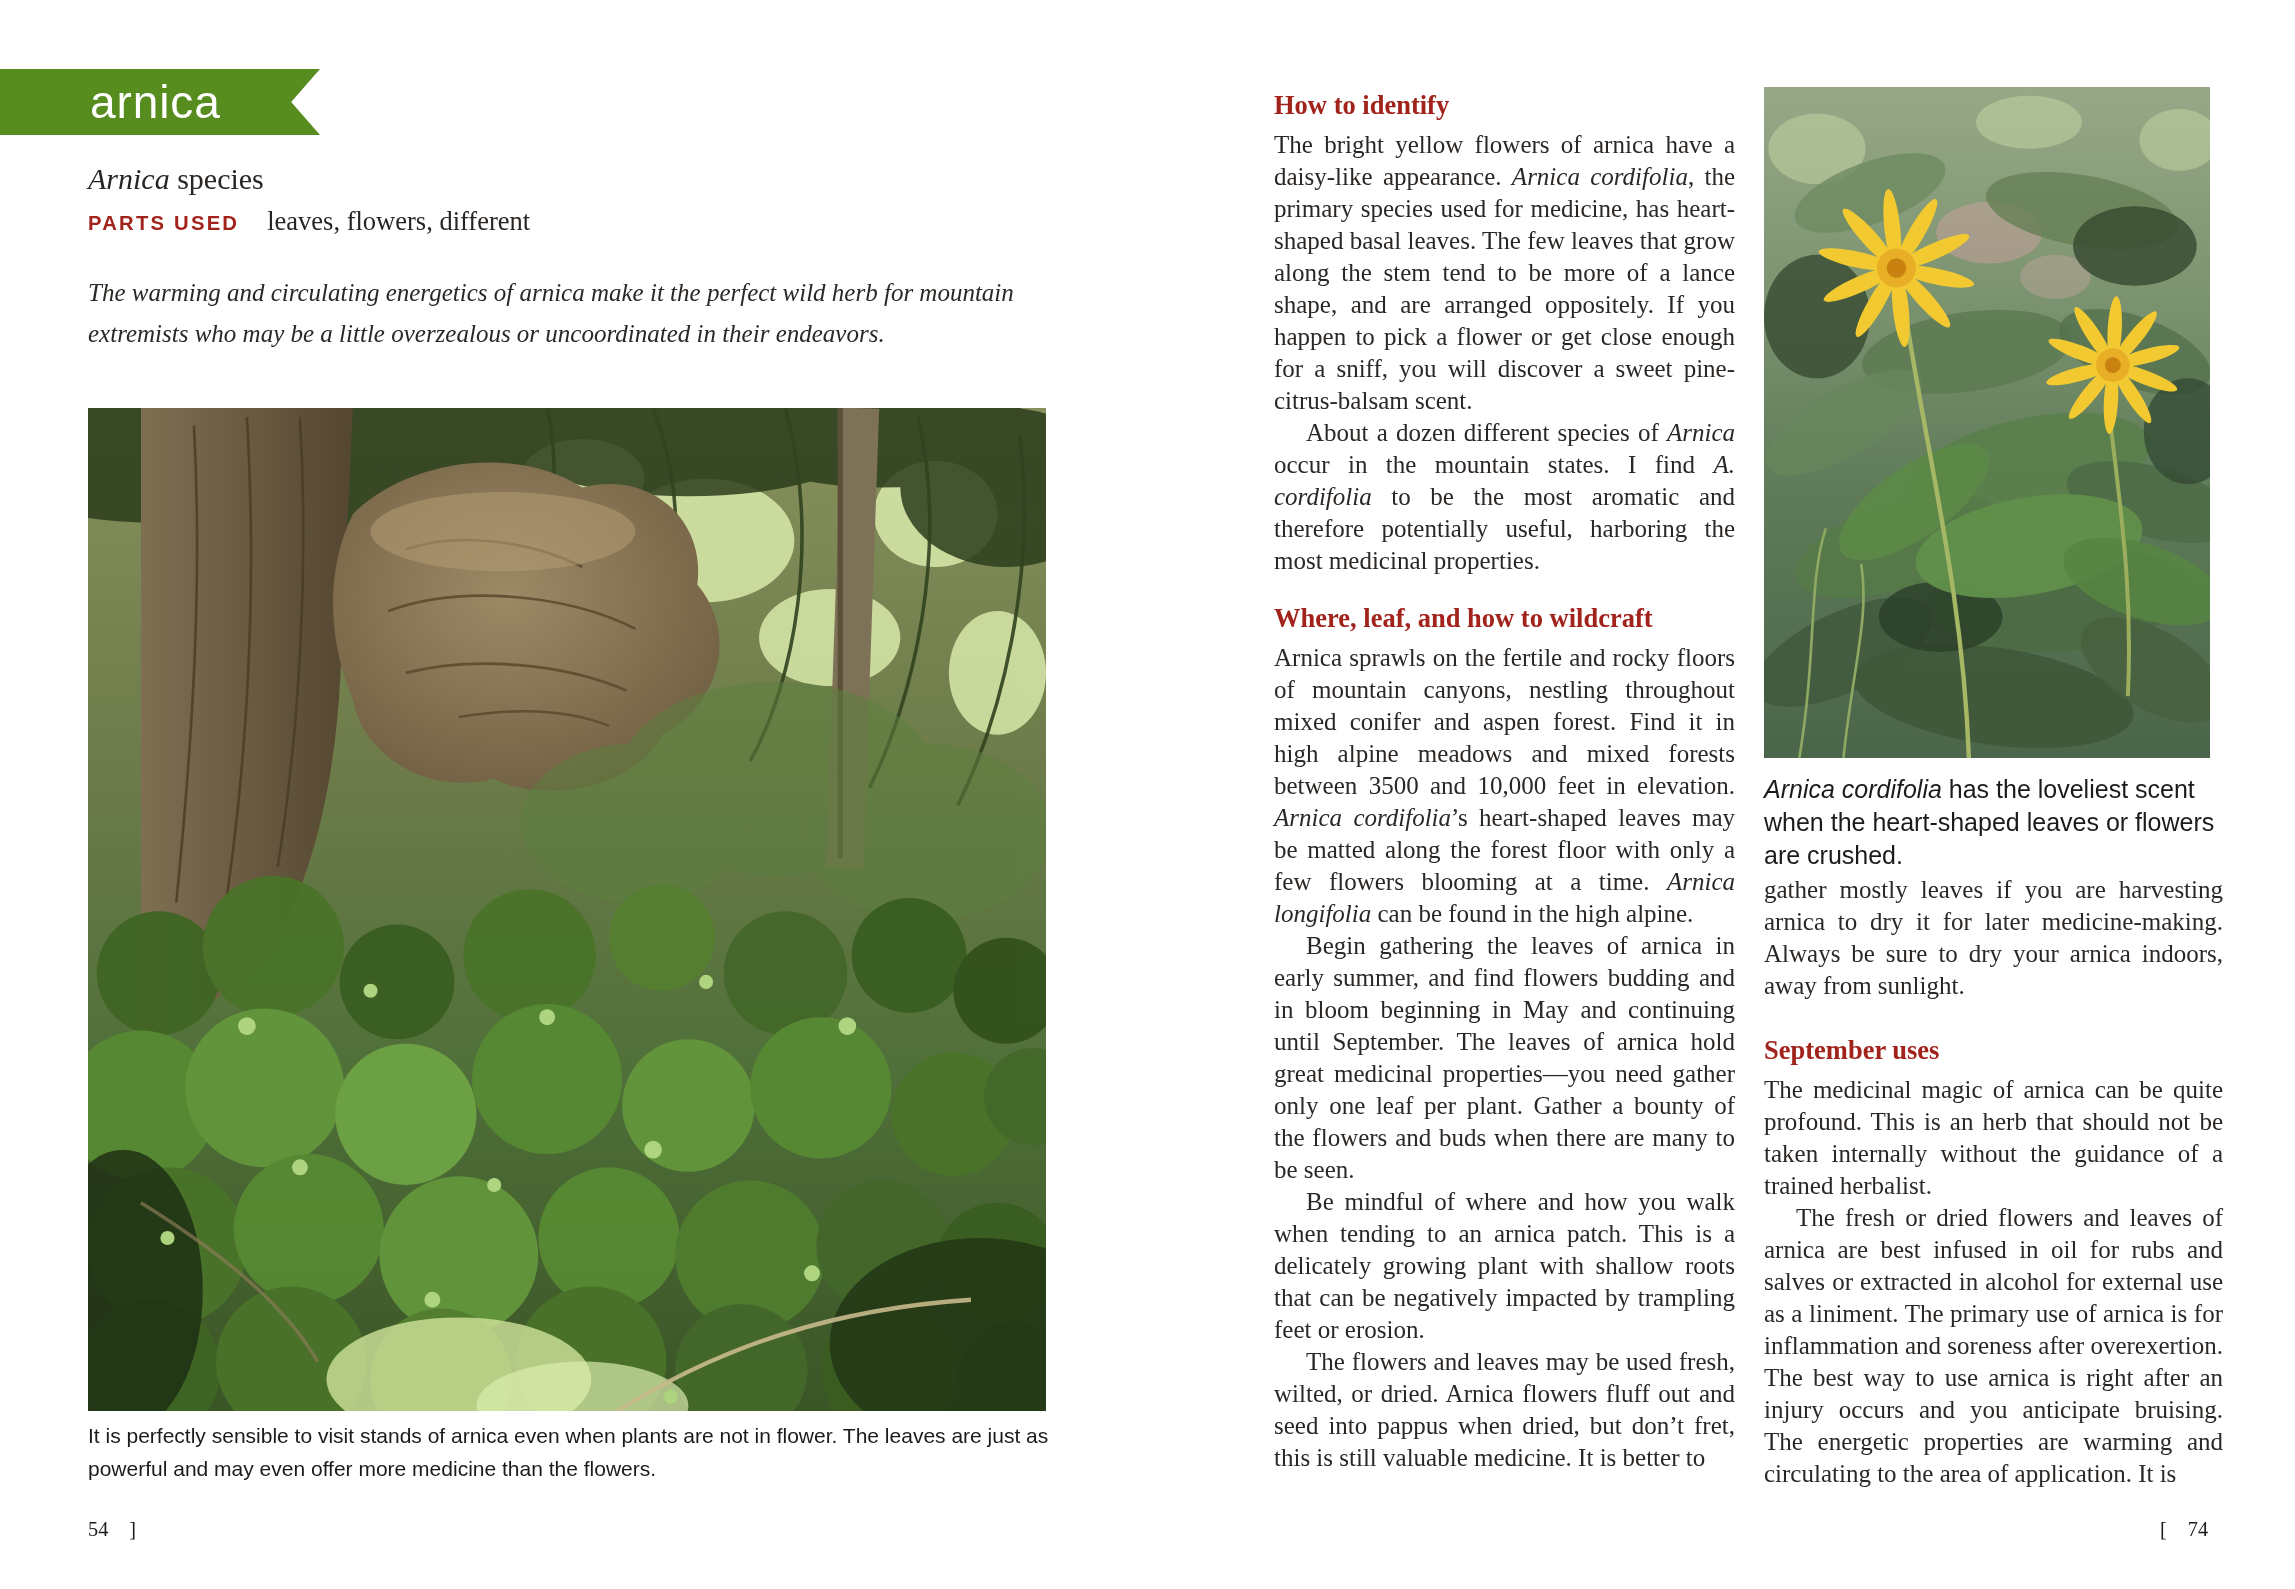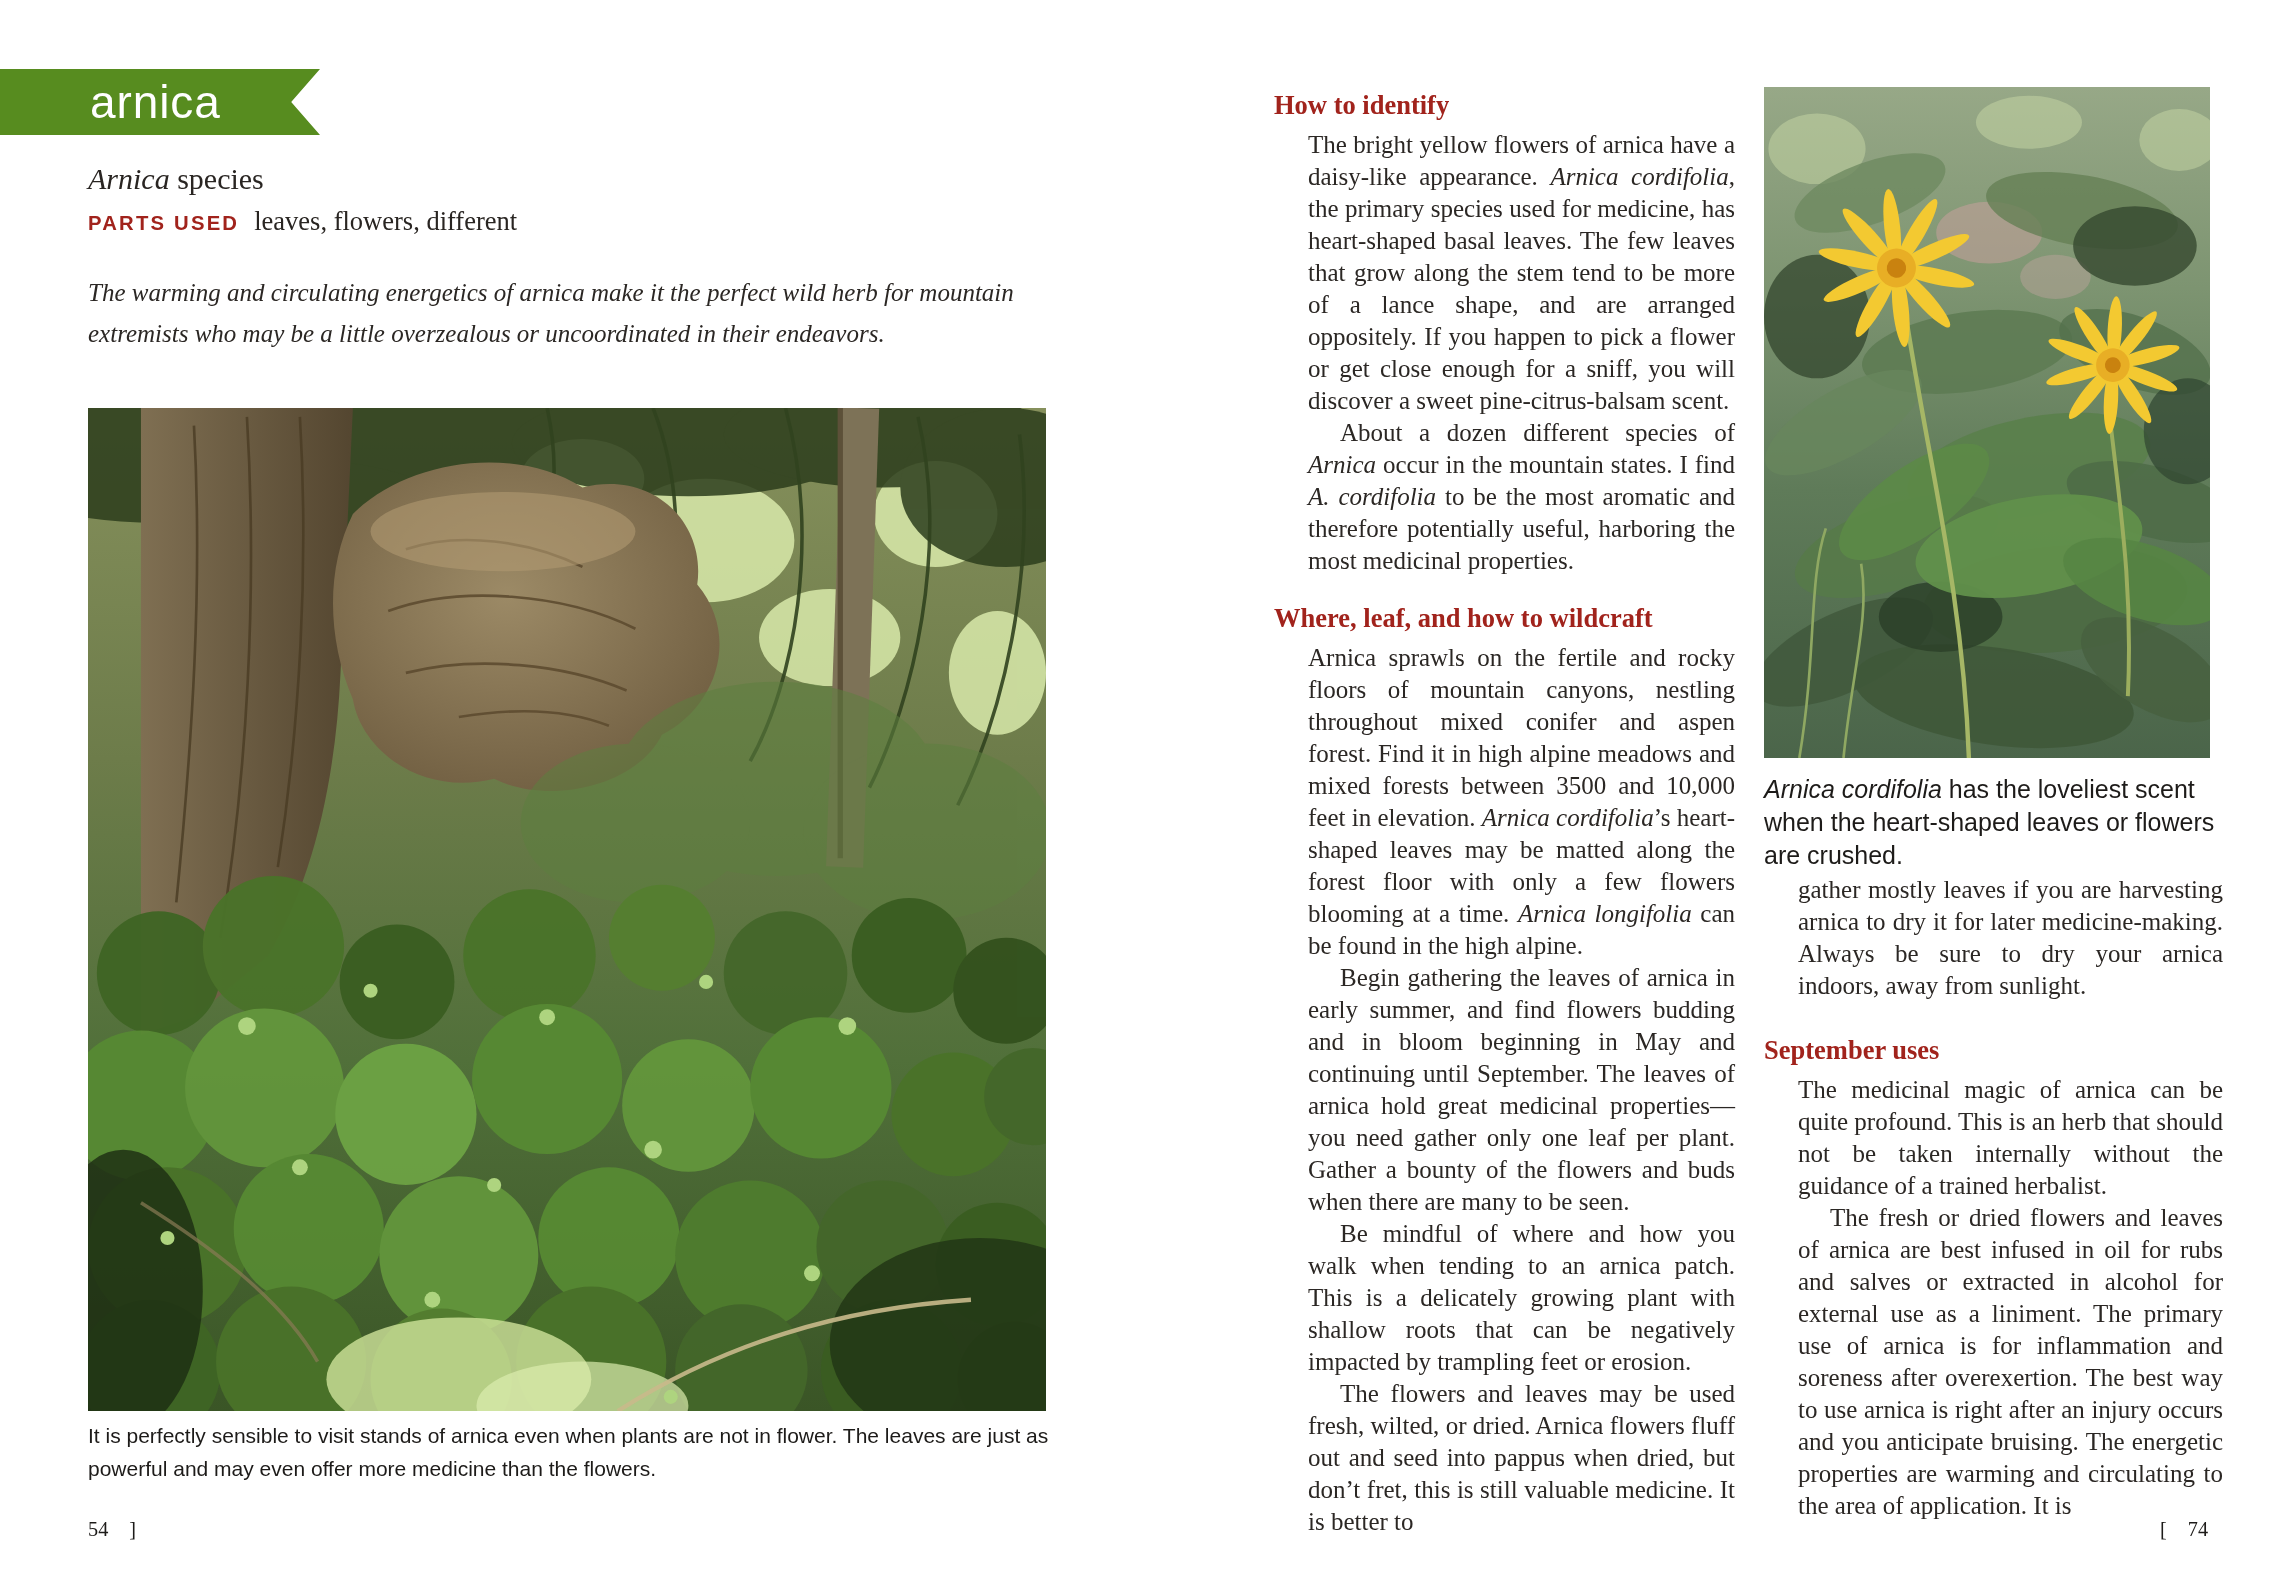--- a/index.html
+++ b/index.html
@@ -17,21 +17,21 @@
   }
   .banner .banner-text {
     font-family:"Liberation Sans", sans-serif; color:#ffffff;
     font-size:46px; line-height:1; padding-left:90px; letter-spacing:0.9px;
   }
   .species-line { position:absolute; left:88px; top:161px; font-size:30px; line-height:35px; }
   .species-line i { font-style:italic; }
   .parts-line { position:absolute; left:88px; top:204px; font-size:26.5px; line-height:34px; }
   .parts-label {
     font-family:"Liberation Sans", sans-serif; font-weight:bold; color:#a1231c;
-    font-size:20.3px; letter-spacing:2.2px; margin-right:15px;
+    font-size:20.3px; letter-spacing:2.2px; margin-right:28px;
   }
   .intro {
     position:absolute; left:88px; top:272px; width:954px;
     font-style:italic; font-size:25px; line-height:41px; color:#2b2724;
   }
   .photoL { position:absolute; left:88px; top:408px; width:958px; height:1003px; }
   .photoR { position:absolute; left:1764px; top:87px;  width:446px;  height:671px; }
   .photoL svg, .photoR svg { display:block; width:100%; height:100%; }
   .captionL {
     position:absolute; left:88px; top:1419px; width:976px;
@@ -42,21 +42,21 @@
   .folioR { left:2160px; }
   .folio .gap { display:inline-block; width:21px; }
   
   .col1 { position:absolute; left:1274px; top:88px; width:461px; }
   .col2cont { position:absolute; left:1764px; top:874px;  width:459px; }
   .col2med  { position:absolute; left:1764px; top:1033px; width:459px; }
   .sect-heading {
     color:#a1231c; font-weight:bold; font-size:26.5px; line-height:34px; margin-bottom:7px;
   }
   .sect2 { margin-top:24px; }
-  .bodytext p { font-size:25px; line-height:32px; text-align:justify; color:#2b2724;margin-left:34px; }
+  .bodytext p { font-size:25px; line-height:32px; text-align:justify; color:#2b2724; }
   .bodytext p.ind { text-indent:32px; }
   .captionR {
     position:absolute; left:1764px; top:773px; width:452px;
     font-family:"Liberation Sans", sans-serif; font-size:25px; line-height:33px; color:#1d1b19;
   }
 </style>
 </head>
 <body>
 
 <div class="spread">

